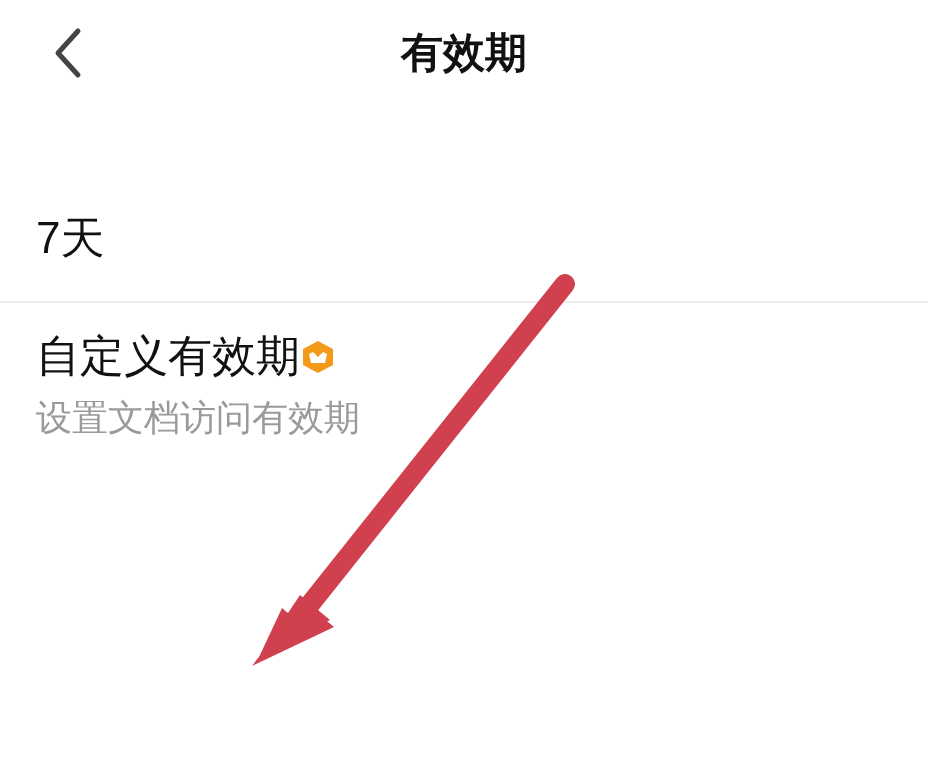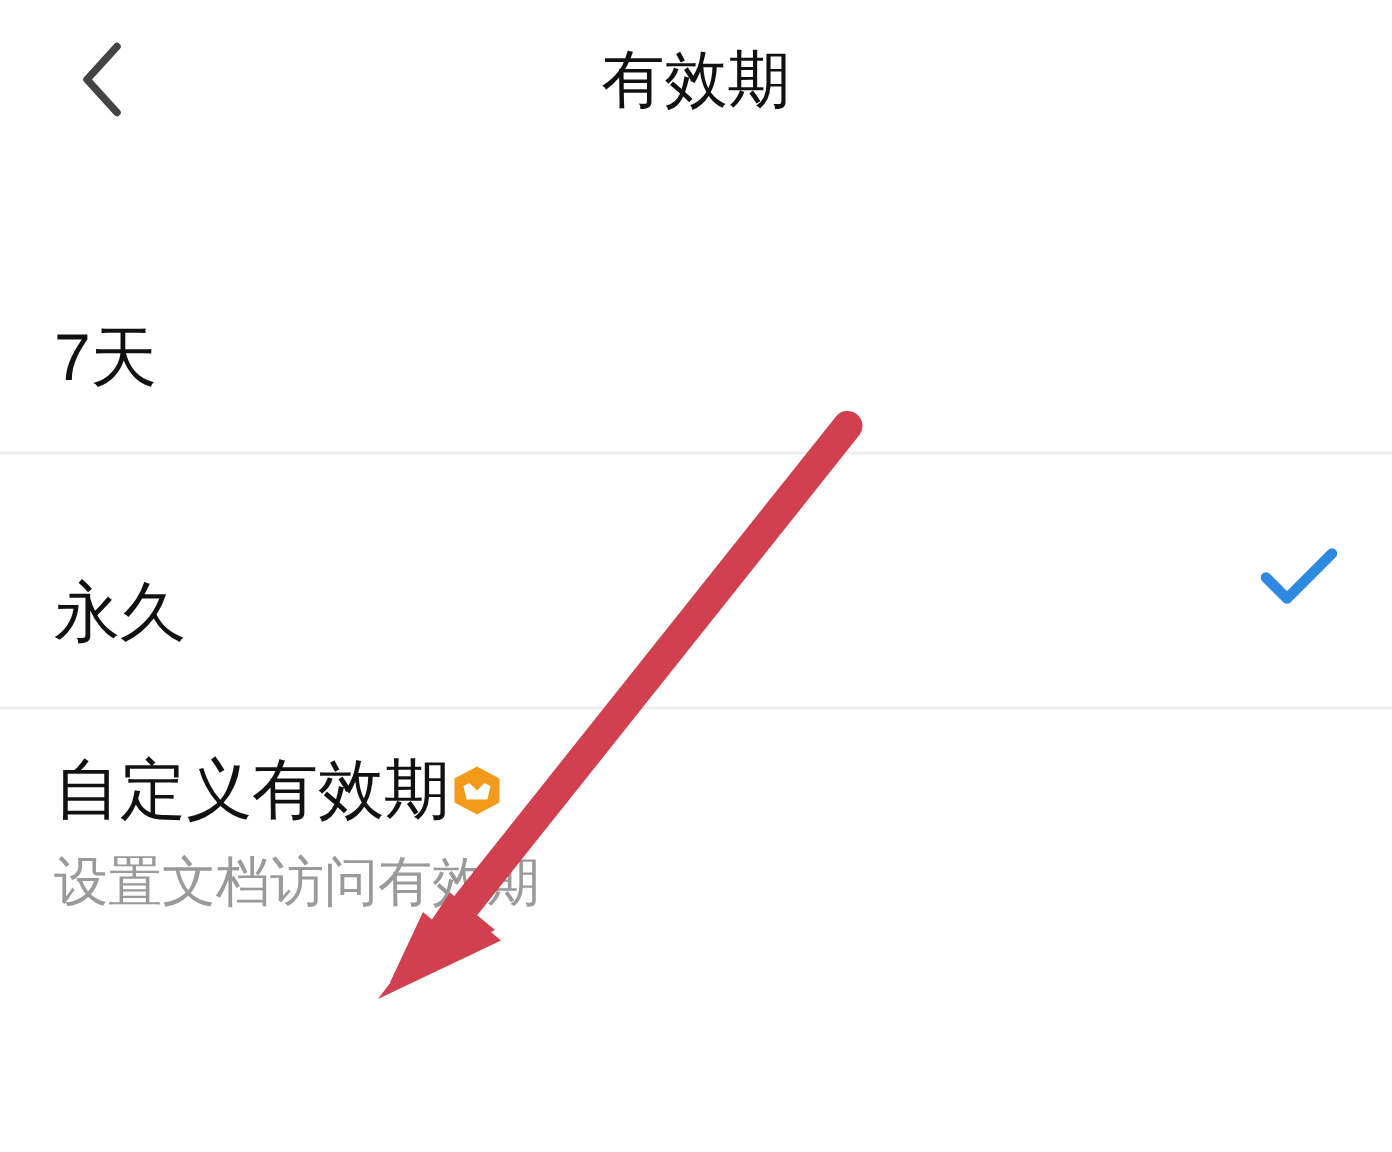--- a/index.html
+++ b/index.html
@@ -29,21 +29,21 @@
       transform: translateY(-50%);
       cursor: pointer;
     }
     .back-btn svg {
       display: block;
     }
     .title {
       flex: 1;
       text-align: center;
       font-size: 42px;
-      font-weight: 400;
+      font-weight: 700;
       color: #111111;
     }
     .list {
       margin-top: 28px;
     }
     .item {
       display: flex;
       align-items: center;
       justify-content: space-between;
       padding: 0 36px;
@@ -106,28 +106,20 @@
   <div class="title">有效期</div>
 </div>
 
 <div class="list">
 
   <div class="item tall">
     <span class="item-label">7天</span>
   </div>
 
 
-  <div class="item tall">
-    <span class="item-label">永久</span>
-    <span class="check">
-      <svg width="52" height="40" viewBox="0 0 52 40">
-        <polyline points="4,20 18,34 48,4" stroke="#2f89e3" stroke-width="7" fill="none" stroke-linecap="round" stroke-linejoin="round"></polyline>
-      </svg>
-    </span>
-  </div>
 
   <div class="custom-item">
     <div class="custom-row">
       <span class="custom-label">自定义有效期</span>
       <span class="badge">
         <svg width="36" height="36" viewBox="0 0 36 36">
           <polygon points="18,2 33,10 33,26 18,34 3,26 3,10" fill="#f39a1a"></polygon>
           <path d="M9 15 L13 13 L18 18 L23 13 L27 15 L25 24 L11 24 Z" fill="#ffffff"></path>
         </svg>
       </span>

